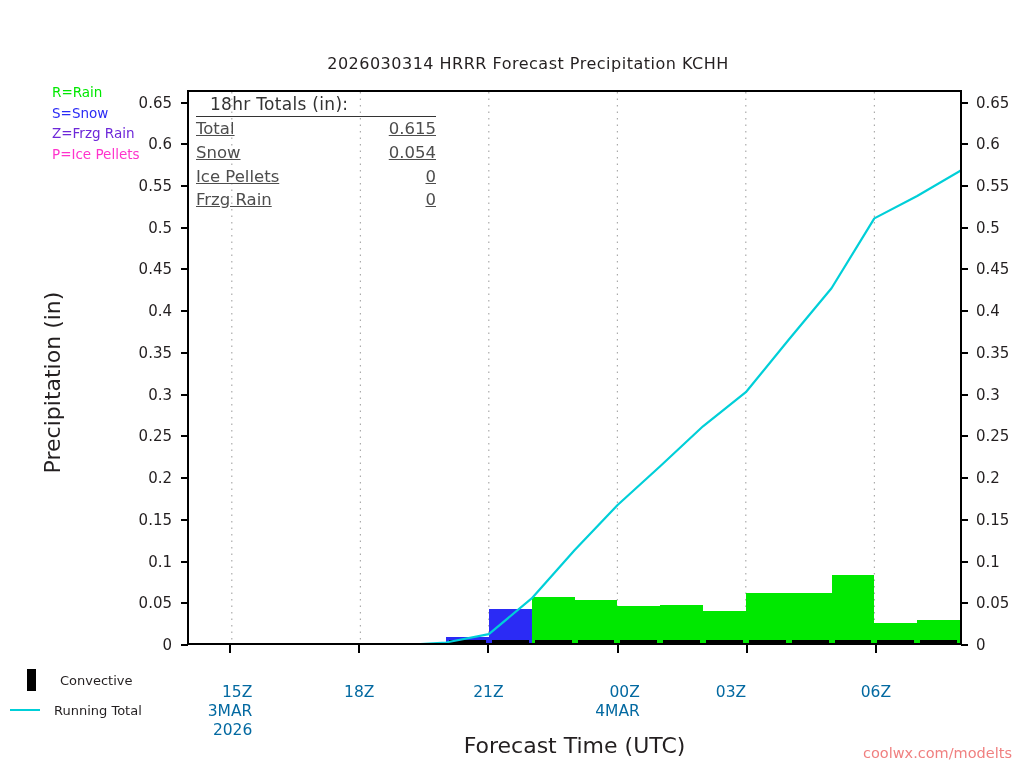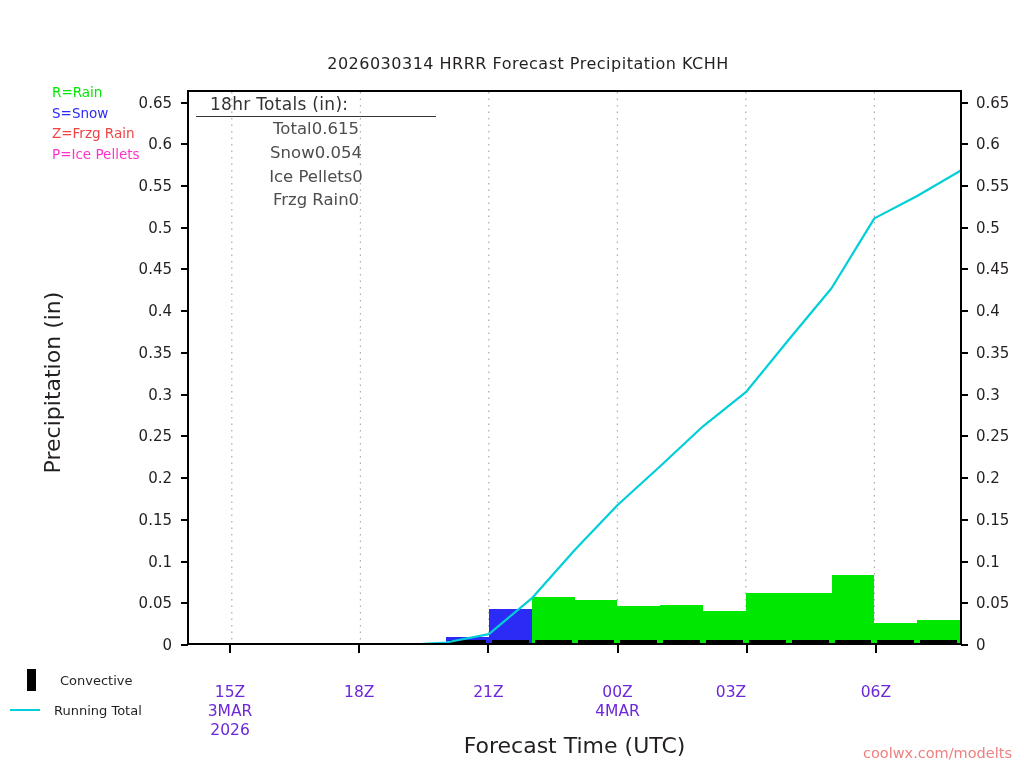--- a/index.html
+++ b/index.html
@@ -45,35 +45,35 @@
   #ylabel-title{
     left:-148px;top:370px;width:400px;text-align:center;
     transform:rotate(-90deg);font-size:22px;color:#231f20;
   }
   #xlabel-title{
     left:187px;top:733px;width:775px;text-align:center;
     font-size:22px;color:#231f20;
   }
 
   .xtick{
-    position:absolute;top:0;font-size:15.5px;color:#6d28d9;
-    transform:translateX(-50%);text-align:center;white-space:nowrap;
+    position:absolute;top:0;font-size:15.5px;color:#0369a1;
+    transform:translateX(-50%);text-align:right;white-space:nowrap;
     line-height:19px;
   }
   #xlabels{left:187px;top:683px;width:775px;height:55px;}
   .xtickmark{position:absolute;top:0;width:2px;height:8px;background:#000;transform:translateX(-50%);}
   #xtm{left:187px;top:645px;width:775px;height:9px;}
 
   
   #totals-box{left:196px;top:94px;width:240px;font-size:16.5px;color:#4d4d4d;}
   #totals-head{
     border-bottom:1.5px solid #333;padding:0 0 2px 14px;
     color:#333;font-size:17px;letter-spacing:.3px;
   }
-  .totals-row{display:flex;justify-content:center;line-height:22.8px;padding-top:1px;}
+  .totals-row{display:flex;justify-content:space-between;line-height:22.8px;padding-top:1px;text-decoration:underline;}
   .totals-row .lbl{white-space:nowrap;}
   .totals-row .val{white-space:nowrap;}
 
   
   #series-legend{left:10px;top:665px;font-size:13px;color:#231f20;}
   .leg-row{display:flex;align-items:center;height:30px;}
   .leg-swatch-line{width:30px;height:2px;background:#00cfd8;margin-right:14px;}
   .leg-swatch-bar{width:9px;height:22px;background:#000;margin:0 24px 0 17px;}
 
   
@@ -82,21 +82,21 @@
   svg{display:block;}
 </style>
 </head>
 <body>
 
 <div class="abs" id="chart-title">2026030314 HRRR Forecast Precipitation KCHH</div>
 
 <div class="abs" id="ptype-legend">
   <div style="color:#00e800">R=Rain</div>
   <div style="color:#2b2bf5">S=Snow</div>
-  <div style="color:#ef4444">Z=Frzg Rain</div>
+  <div style="color:#6d28d9">Z=Frzg Rain</div>
   <div style="color:#ff33cc">P=Ice Pellets</div>
 </div>
 
 <div class="abs" id="ylabel-title">Precipitation (in)</div>
 
 <div class="abs" id="xlabel-title">Forecast Time (UTC)</div>
 
 <div class="abs" id="ylabels-left">
     <div class="ytick" style="top: 555px;">0</div>
     <div class="ytick" style="top: 513.271px;">0.05</div>

